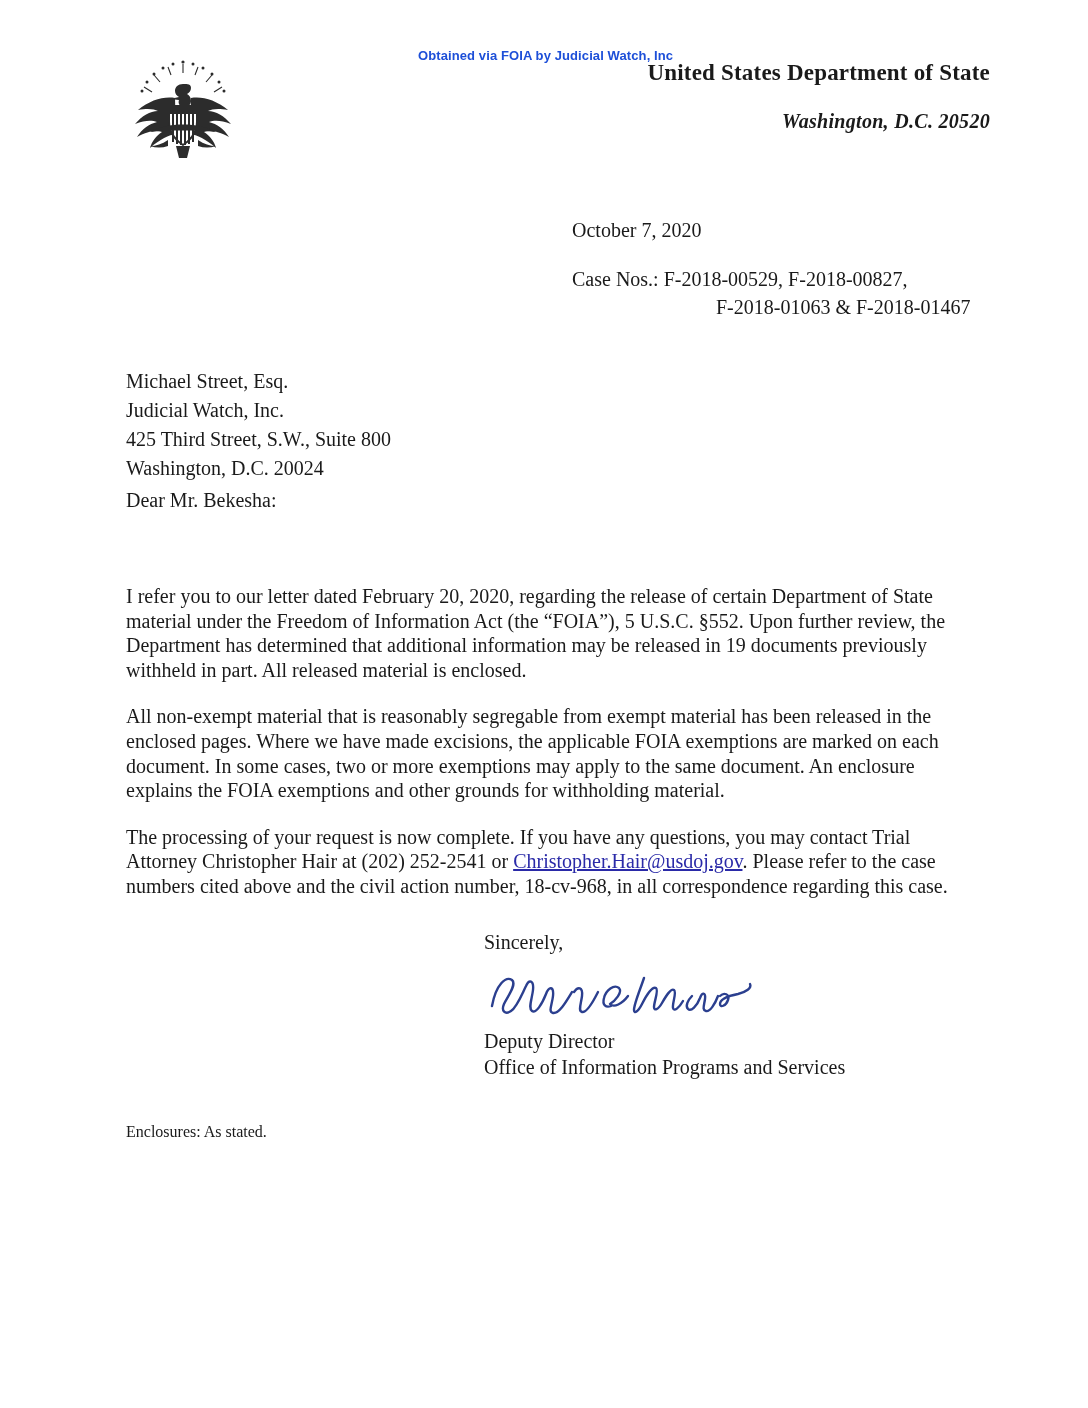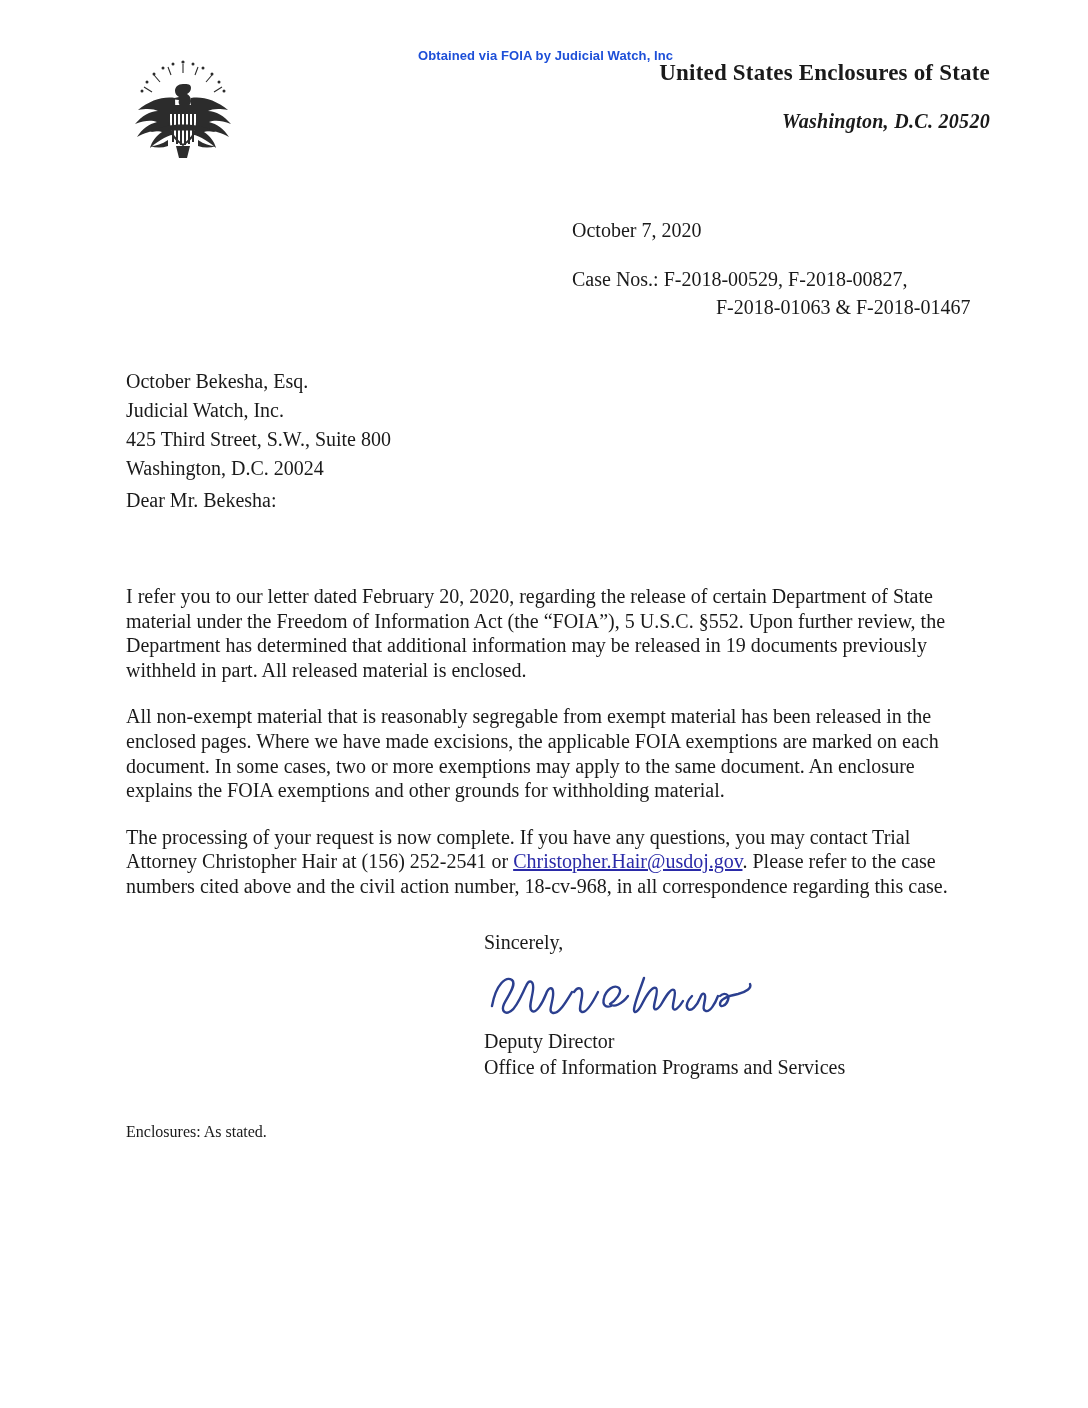--- a/index.html
+++ b/index.html
@@ -202,40 +202,40 @@
 
         <path d="M52 88 h14 l-3 12 h-8 z"></path>
         <path d="M44 82 c-6 4 -12 6 -18 6 c6 2 12 2 18 0 z"></path>
         <path d="M74 82 c6 4 12 6 18 6 c-6 2 -12 2 -18 0 z"></path>
 
         <path d="M26 74 C42 64 76 64 92 74 C76 72 42 72 26 74 Z"></path>
       </g>
     </svg>
   </div>
 
-  <div class="dept-title">United States Enclosures of State</div>
+  <div class="dept-title">United States Department of State</div>
   <div class="dept-sub">Washington, D.C.   20520</div>
 
   <div class="date-line">October 7, 2020</div>
   <div class="case-line-1">Case Nos.: F-2018-00529, F-2018-00827,</div>
   <div class="case-line-2">F-2018-01063 &amp; F-2018-01467</div>
 
   <div class="addressee">
-    <div>October Bekesha, Esq.</div>
+    <div>Michael Street, Esq.</div>
     <div>Judicial Watch, Inc.</div>
     <div>425 Third Street, S.W., Suite 800</div>
     <div>Washington, D.C. 20024</div>
   </div>
 
   <div class="salutation">Dear Mr. Bekesha:</div>
 
   <div class="body-block">
     <p>I refer you to our letter dated February 20, 2020, regarding the release of certain Department of State material under the Freedom of Information Act (the “FOIA”), 5 U.S.C. §552.  Upon further review, the Department has determined that additional information may be released in 19 documents previously withheld in part.  All released material is enclosed.</p>
     <p>All non-exempt material that is reasonably segregable from exempt material has been released in the enclosed pages.  Where we have made excisions, the applicable FOIA exemptions are marked on each document.  In some cases, two or more exemptions may apply to the same document.  An enclosure explains the FOIA exemptions and other grounds for withholding material.</p>
-    <p><span>The processing of your request is now complete.  If you have any questions, you may contact Trial Attorney Christopher Hair at (156) 252-2541 or </span><a class="link" href="#">Christopher.Hair@usdoj.gov</a><span>.  Please refer to the case numbers cited above and the civil action number, 18-cv-968, in all correspondence regarding this case.</span></p>
+    <p><span>The processing of your request is now complete.  If you have any questions, you may contact Trial Attorney Christopher Hair at (202) 252-2541 or </span><a class="link" href="#">Christopher.Hair@usdoj.gov</a><span>.  Please refer to the case numbers cited above and the civil action number, 18-cv-968, in all correspondence regarding this case.</span></p>
   </div>
 
   <div class="sincerely">Sincerely,</div>
 
   <div class="signature">
     <svg viewBox="0 0 290 62" width="290" height="62" aria-hidden="true">
       <g fill="none" stroke="#2b3f8f" stroke-width="2.4" stroke-linecap="round" stroke-linejoin="round">
         <path d="M10 40 C14 18 24 10 30 14 C35 18 26 30 22 38 C19 45 23 49 29 45 C35 41 40 28 44 20 C47 13 52 14 51 24 C50 33 46 42 50 45 C54 48 60 38 64 28 C67 20 72 20 71 30 C70 39 66 46 71 47 C77 48 84 36 90 26"></path>
         <path d="M92 26 C96 20 101 21 100 30 C99 38 96 45 100 46 C105 47 112 34 116 26"></path>
         <path d="M129 40 C124 42 120 39 122 32 C124 24 132 18 137 22 C141 26 133 35 128 38 C132 42 140 38 146 30"></path>

